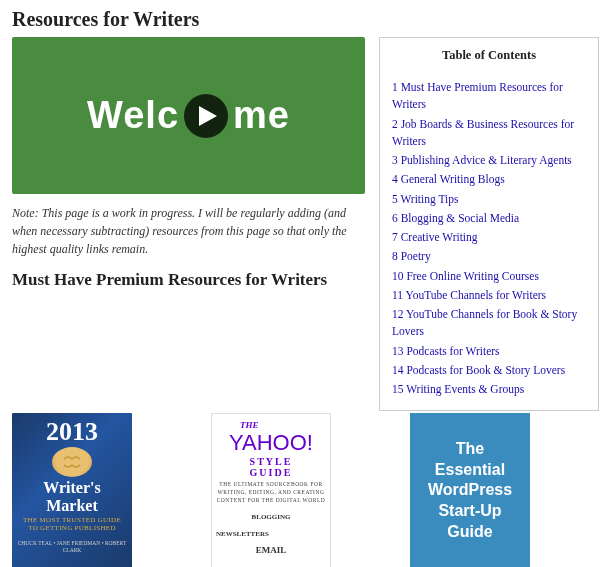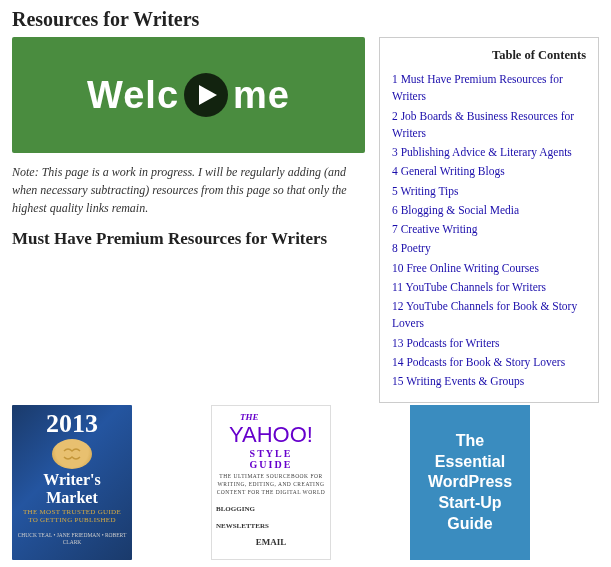--- a/index.html
+++ b/index.html
@@ -24,21 +24,21 @@
     .right-col {
       width: 220px;
       flex-shrink: 0;
     }
     
     .welcome-video {
       background: #4a8c3f;
       display: flex;
       align-items: center;
       justify-content: center;
-      height: 116px;
+      height: 157px;
       position: relative;
       margin-bottom: 10px;
       border-radius: 2px;
     }
     .welcome-text {
       color: #fff;
       font-size: 38px;
       font-weight: bold;
       font-family: Arial, sans-serif;
       letter-spacing: 1px;
@@ -78,23 +78,23 @@
       margin-top: 6px;
     }
     
     .toc-box {
       border: 1px solid #ccc;
       padding: 10px 12px;
       font-size: 12px;
       margin-top: 0;
     }
     .toc-title {
-      text-align: right;
-      font-weight: bold;
-      margin-bottom: 8px;
+      text-align: center;
+      font-weight: bold;
+      margin-bottom: 16px;
       font-size: 12.5px;
     }
     .toc-list {
       list-style: none;
       padding: 0;
     }
     .toc-list li {
       margin-bottom: 2px;
     }
     .toc-list li a {
@@ -313,21 +313,21 @@
     </div>
   </div>
   <div class="book-item">
     <div class="book-yahoo">
       <div class="yahoo-the">THE</div>
       <div class="yahoo-brand">YAHOO!</div>
       <div class="yahoo-style">STYLE</div>
       <div class="yahoo-guide">GUIDE</div>
       <div class="yahoo-subtitle">The Ultimate Sourcebook for Writing, Editing, and Creating Content for the Digital World</div>
       <div class="yahoo-words">
-        <div style="width:100%;text-align:left;"><span class="yahoo-word sm">BLOGGING</span></div>
+        <div style="width:100%;text-align:center;"><span class="yahoo-word sm">BLOGGING</span></div>
         <div style="width:100%;text-align:left;"><span class="yahoo-word sm">NEWSLETTERS</span></div>
         <div style="width:100%;text-align:center;"><span class="yahoo-word md">EMAIL</span></div>
 
       </div>
     </div>
   </div>
   <div class="book-item">
     <div class="book-wordpress">
       <div class="wp-text">The Essential WordPress Start-Up Guide</div>
     </div>

